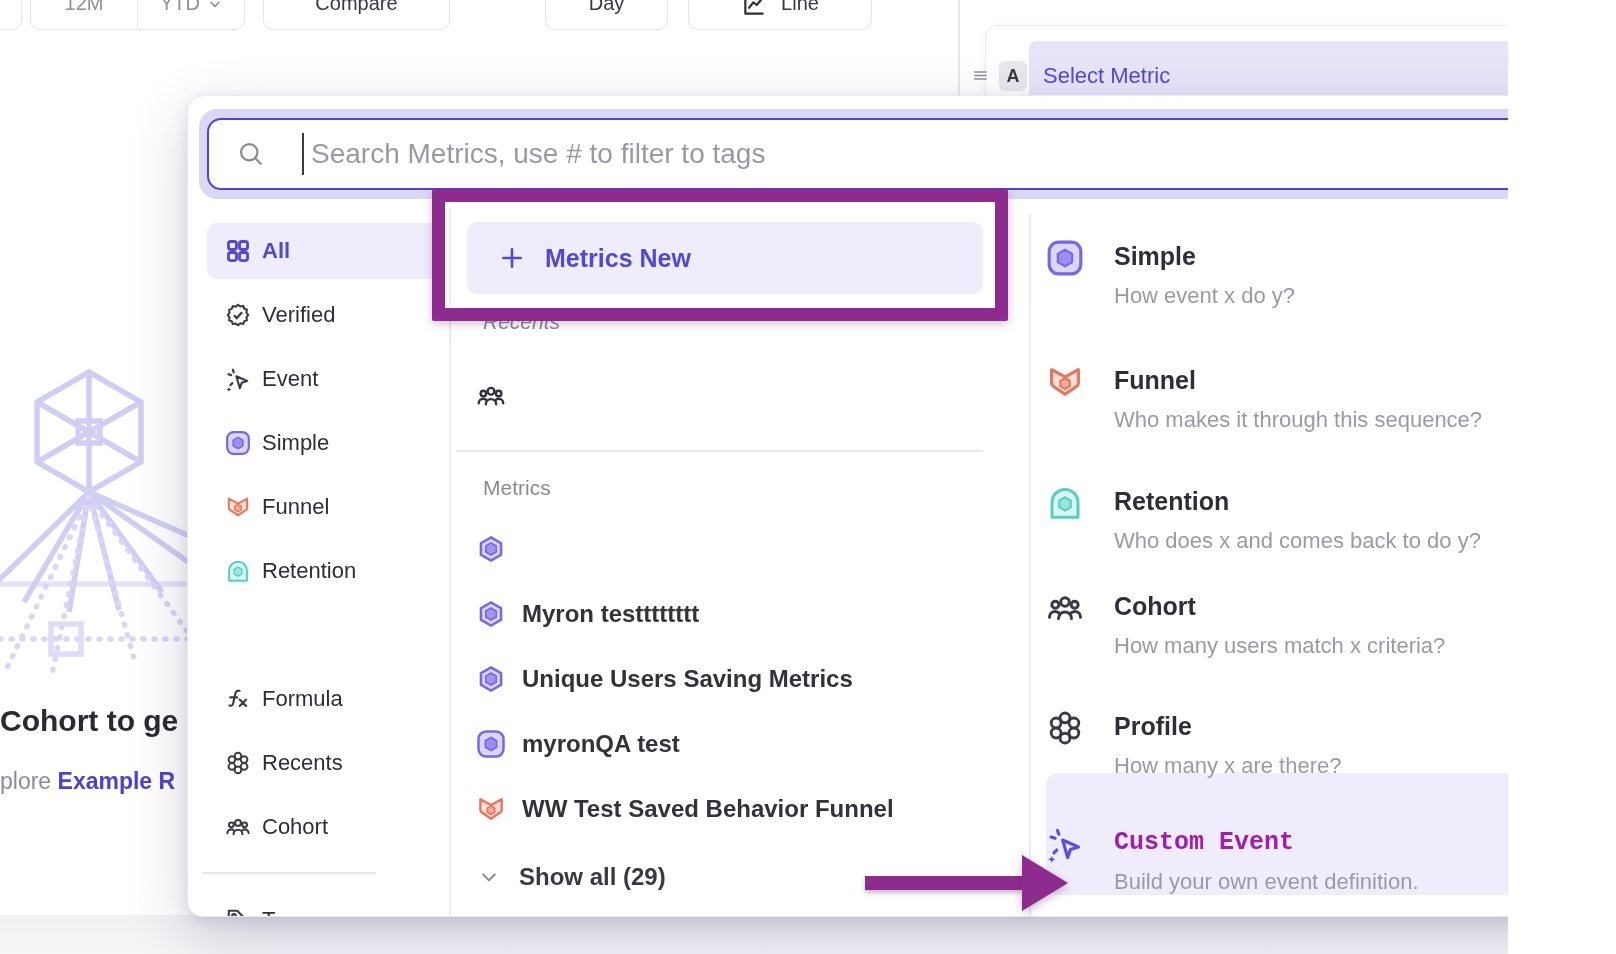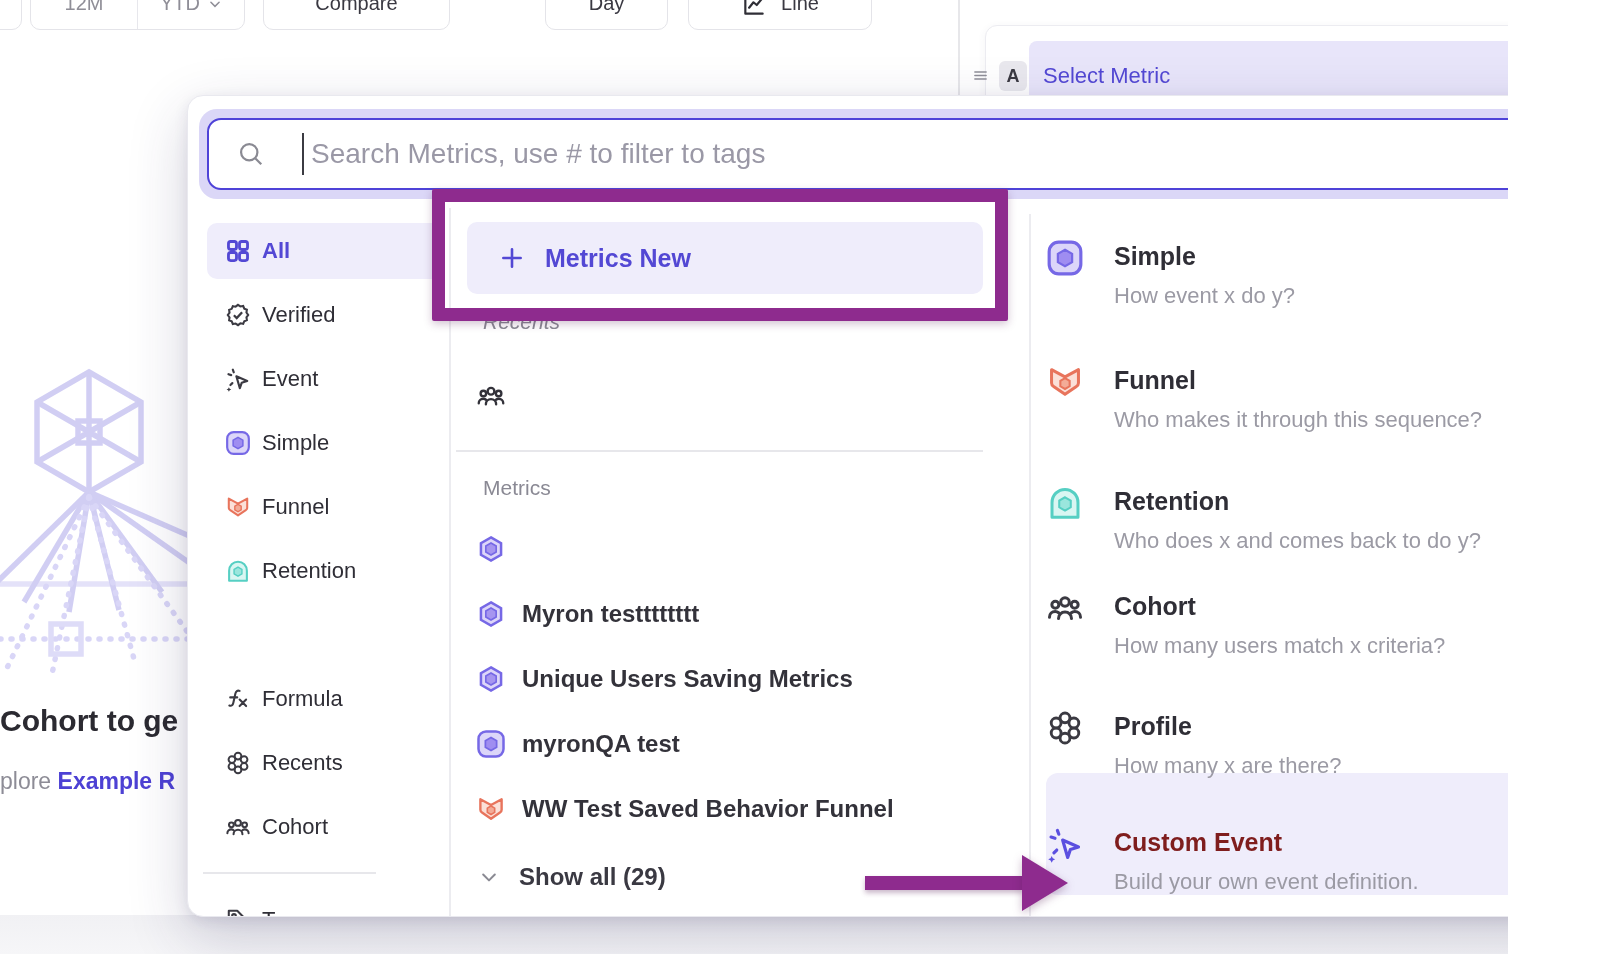--- a/index.html
+++ b/index.html
@@ -76,21 +76,21 @@
   .mdiv{position:absolute;left:268px;top:354px;width:527px;height:1.5px;background:#e7e7eb;}
   .showall{position:absolute;left:291px;top:755px;width:360px;height:52px;display:flex;align-items:center;
         gap:20px;font-size:24px;font-weight:600;color:#3a3942;cursor:pointer;}
 
   
   .trow{position:absolute;left:858px;width:530px;cursor:pointer;}
   .trow .ttl{position:absolute;left:68px;top:0;font-size:25px;font-weight:600;color:#2f2e36;white-space:nowrap;}
   .trow .sub{position:absolute;left:68px;top:41px;font-size:22px;color:#9b9aa4;white-space:nowrap;}
   .trow .tic{position:absolute;left:0;top:-3px;width:38px;height:38px;}
   .hlcard{position:absolute;left:858px;top:677px;width:528px;height:122px;background:#efedfb;border-radius:12px;}
-  .trow.hl .ttl{color:#7f1d1d;}
+  .trow.hl .ttl{color:#a21caf;font-family:Liberation Mono, monospace;}
 
   .ic{display:inline-block;line-height:0;}
   .ic svg{display:block;}
   .ic26{width:26px;height:26px;}
   .ic30{width:30px;height:30px;}
 
   
   .annrect{position:absolute;left:432px;top:189px;width:576px;height:132px;box-sizing:border-box;
            border:13px solid #8e2b8e;z-index:50;border-radius:2px;
            box-shadow:0 3px 8px rgba(80,20,80,.25);}

